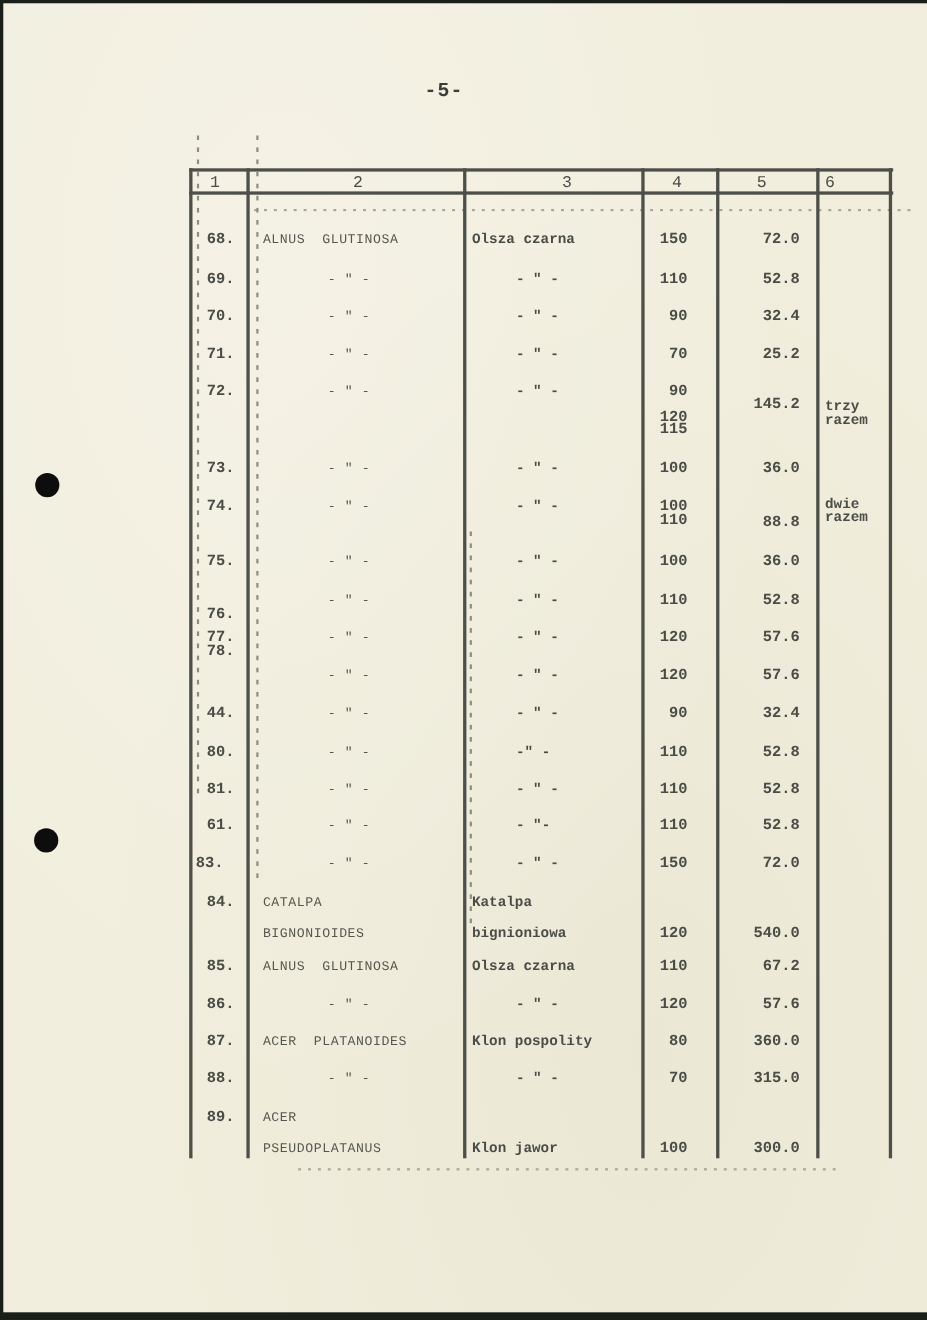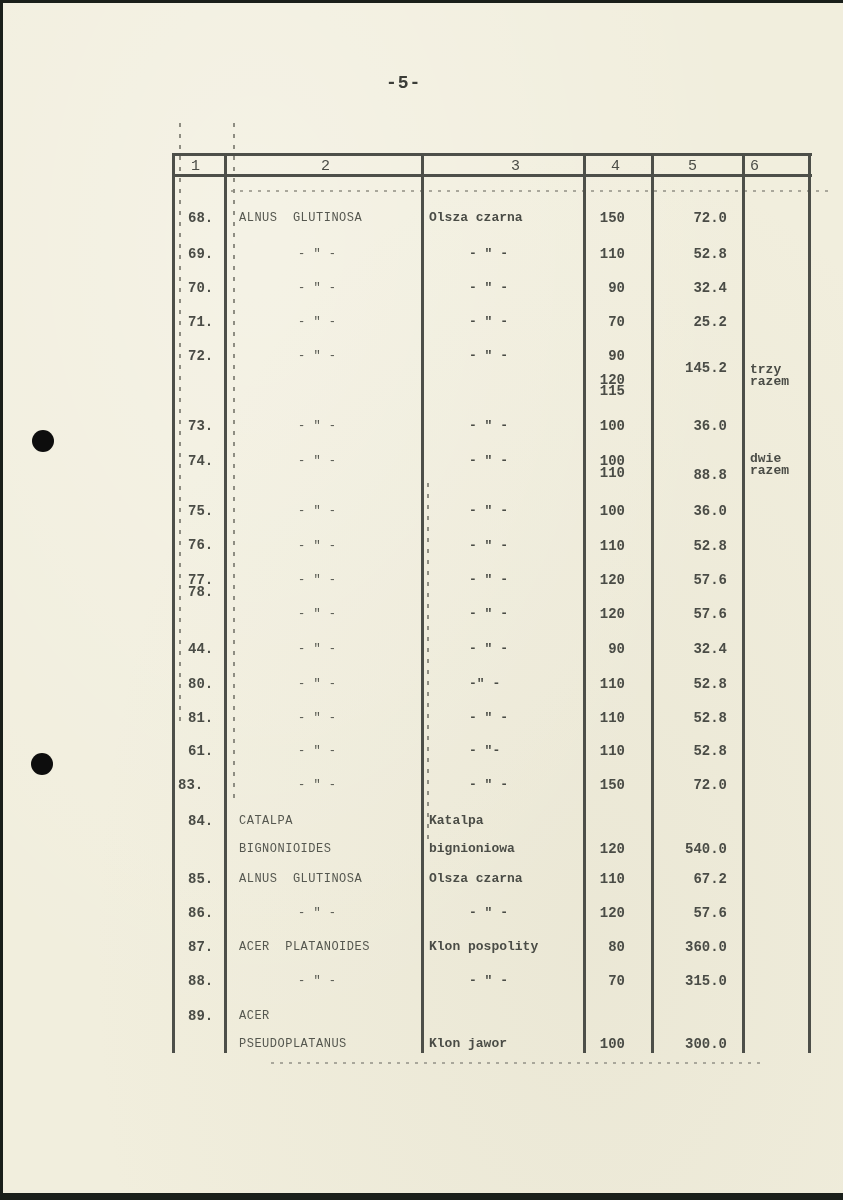--- a/index.html
+++ b/index.html
@@ -123,21 +123,21 @@
         <span class="cell num" style="left: 586px; width: 36px; top: 450px;">100</span>
         <span class="cell num" style="left: 586px; width: 36px; top: 462px;">110</span>
         <span class="cell num" style="left: 660px; width: 64px; top: 464px;">88.8</span>
         <span class="cell note" style="left: 747px; top: 450px;">dwie</span>
         <span class="cell note" style="left: 747px; top: 462px;">razem</span>
         <span class="cell " style="left: 185px; top: 500px;">75.</span>
         <span class="cell sci" style="left: 295px; top: 500px;">- " -</span>
         <span class="cell pol" style="left: 466px; top: 500px;">- " -</span>
         <span class="cell num" style="left: 586px; width: 36px; top: 500px;">100</span>
         <span class="cell num" style="left: 660px; width: 64px; top: 500px;">36.0</span>
-        <span class="cell " style="left: 185px; top: 534px;">76.</span>
+        <span class="cell " style="left: 185px; top: 548px;">76.</span>
         <span class="cell sci" style="left: 295px; top: 535px;">- " -</span>
         <span class="cell pol" style="left: 466px; top: 535px;">- " -</span>
         <span class="cell num" style="left: 586px; width: 36px; top: 535px;">110</span>
         <span class="cell num" style="left: 660px; width: 64px; top: 535px;">52.8</span>
         <span class="cell " style="left: 185px; top: 569px;">77.</span>
         <span class="cell sci" style="left: 295px; top: 569px;">- " -</span>
         <span class="cell pol" style="left: 466px; top: 569px;">- " -</span>
         <span class="cell num" style="left: 586px; width: 36px; top: 569px;">120</span>
         <span class="cell num" style="left: 660px; width: 64px; top: 569px;">57.6</span>
         <span class="cell " style="left: 185px; top: 581px;">78.</span>

